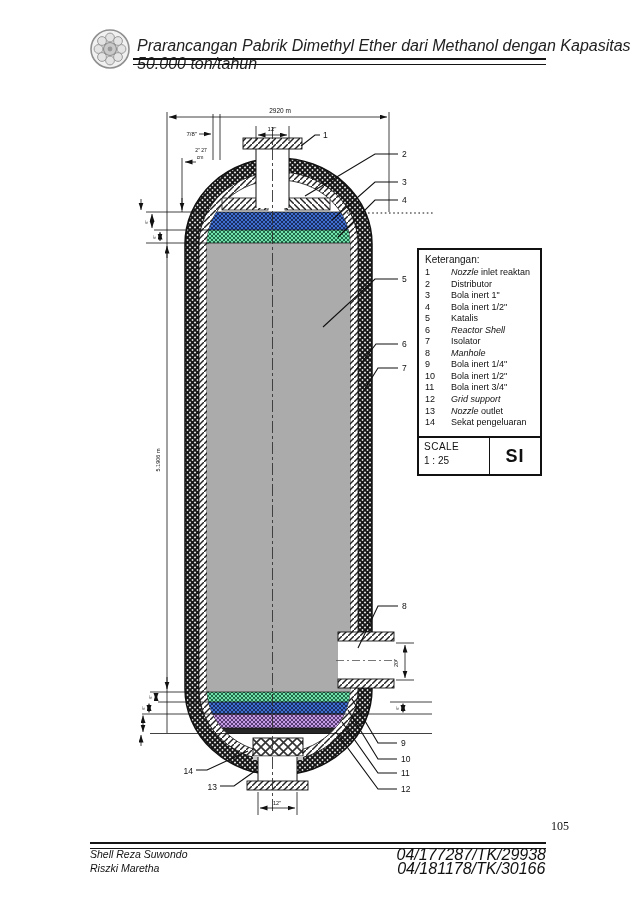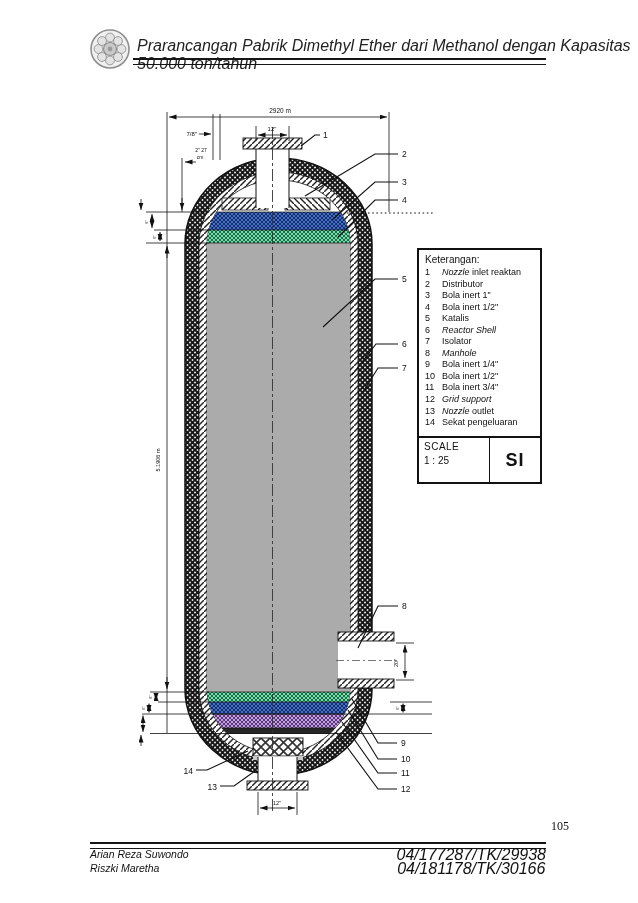--- a/index.html
+++ b/index.html
@@ -9,23 +9,23 @@
   
   .hdr-title{left:137px;top:37px;font-size:16px;font-style:italic;color:#222;}
   .dblrule{border-top:2.6px solid #151515;border-bottom:1.4px solid #151515;height:4px;}
   .hdr-rule{left:133px;top:58px;width:413px;}
   
   .legend{left:417px;top:248px;width:125px;height:190px;border:2px solid #111;
           background:#fff;box-sizing:border-box;padding:4px 2px 0 6px;z-index:3;}
   .lg-title{font-size:10px;font-weight:normal;margin-bottom:2px;}
   .lg-row{display:flex;font-size:9px;line-height:11.55px;white-space:nowrap;}
   .lg-no{width:17px;flex:none;}
-  .em{font-style:italic;}
+  .em{font-style:italic;margin-left:9px;}
   
-  .scalebox{left:417px;top:436px;width:125px;height:48px;border:2px solid #111;
+  .scalebox{left:417px;top:436px;width:125px;height:40px;border:2px solid #111;
             background:#fff;box-sizing:border-box;display:flex;z-index:3;}
   .sc-left{width:70px;padding:3px 0 0 5px;box-sizing:border-box;}
   .sc-label{font-size:10px;letter-spacing:.5px;}
   .sc-value{font-size:10px;margin-top:3px;}
   .sc-right{flex:1;border-left:1.5px solid #111;display:flex;align-items:center;
             justify-content:center;font-size:18px;font-weight:bold;letter-spacing:1px;}
   
   .caption{left:305px;top:794px;font-size:10.5px;font-weight:bold;white-space:nowrap;}
   .pagenum{left:551px;top:819px;font-size:12px;font-family:"Liberation Serif",serif;}
   .ft-rule{left:90px;top:842px;width:456px;}
@@ -323,21 +323,21 @@
     <div class="sc-left">
       <div class="sc-label">SCALE</div>
       <div class="sc-value">1 : 25</div>
     </div>
     <div class="sc-right">SI</div>
   </div>
 
   <div class="abs pagenum">105</div>
   <div class="abs dblrule ft-rule"></div>
   <div class="abs ft-names">
-    <div>Arian Reza Suwondo</div>
+    <div>Shell Reza Suwondo</div>
     <div>Riszki Maretha</div>
   </div>
   <div class="abs ft-ids">
     <div>04/177287/TK/29938</div>
     <div>04/181178/TK/30166</div>
   </div>
 
 </div>
 
 </body></html>

